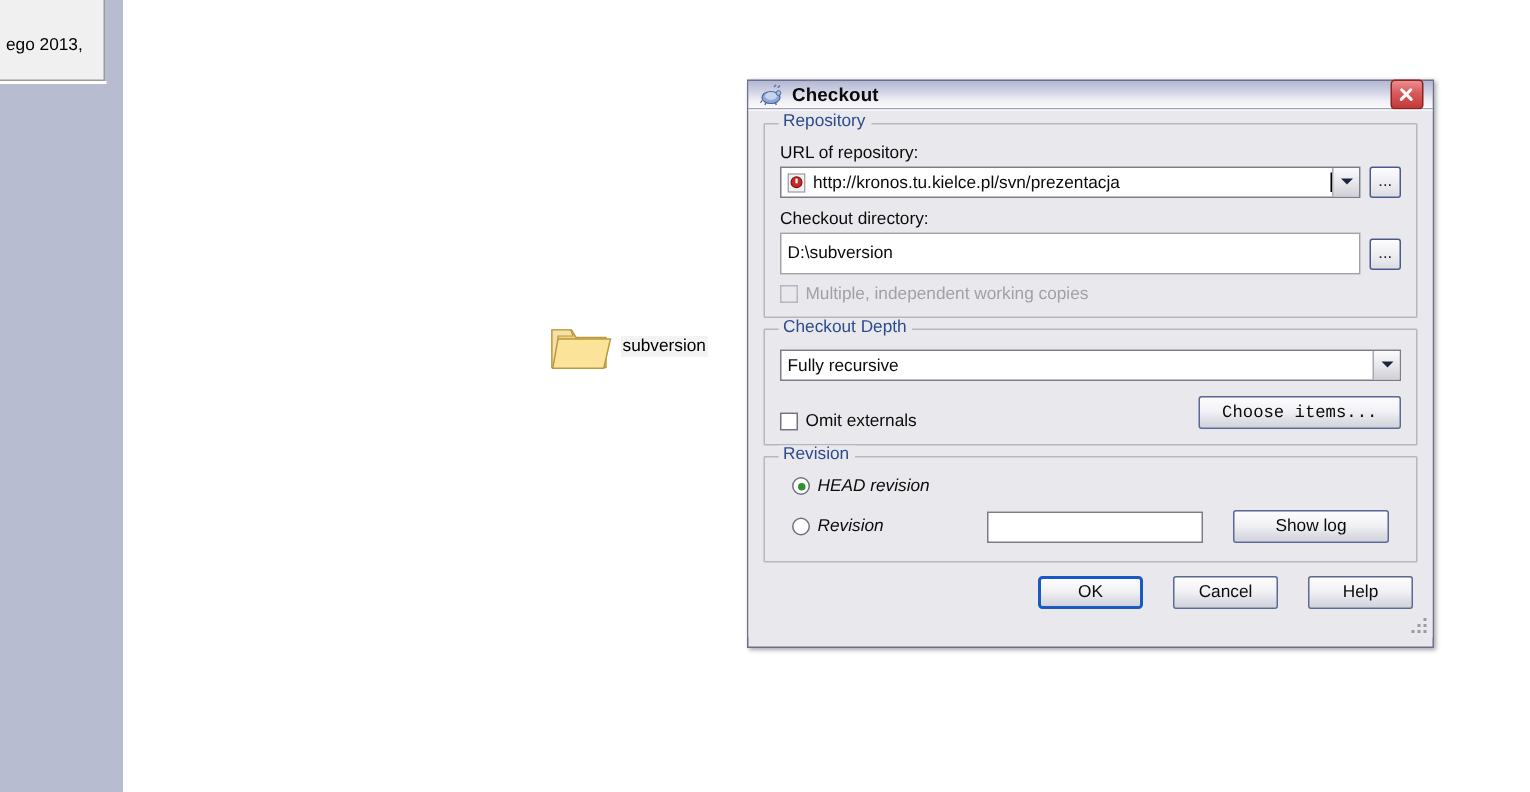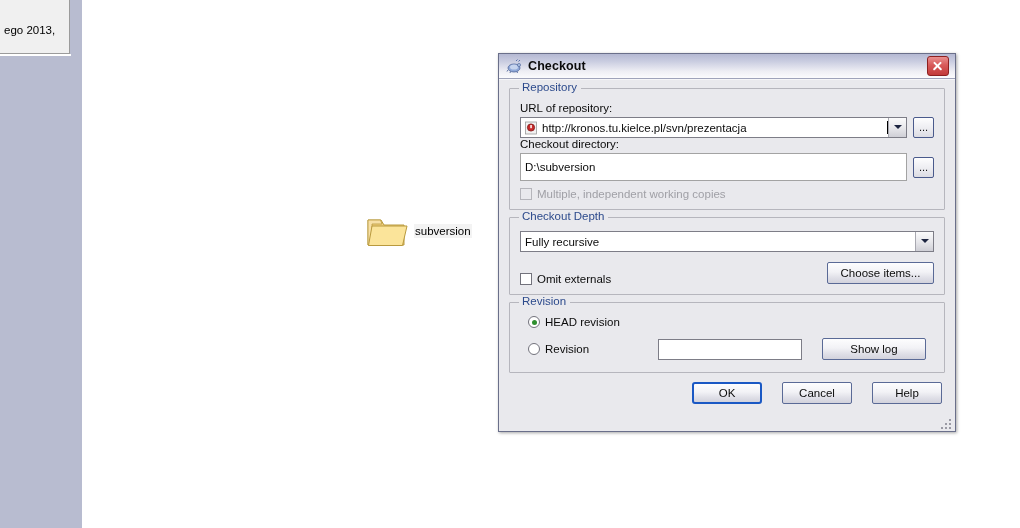--- a/index.html
+++ b/index.html
@@ -75,21 +75,21 @@
     position: absolute;
     left: 498px; top: 53px;
     width: 458px; height: 379px;
     background: #e8e8ec;
     border: 1px solid #6a6f8a;
     box-sizing: border-box;
     box-shadow: 1px 1px 3px rgba(0,0,0,0.35);
   }
   .titlebar {
     position: relative;
-    height: 25px;
+    height: 19px;
     background: linear-gradient(to bottom, #b4b8d2 0%, #c9cce0 30%, #eeeef4 72%, #fbfbfd 100%);
     border-bottom: 1px solid #9fa3ba;
     display: flex;
     align-items: center;
     padding: 0 4px;
     box-sizing: border-box;
   }
   .titlebar-icon {
     width: 16px; height: 16px;
     margin-left: 3px; margin-right: 6px;
@@ -249,21 +249,21 @@
     margin-right: 5px;
     flex: 0 0 auto;
   }
   .chkbox.disabled {
     background: #e9e9ed;
     border-color: #b5b5bb;
   }
   .chk-label { font-size: 11.5px; color: #0b0b0b; }
   .chk-label.disabled { color: #a0a0a6; }
 
-  .radio-row { display: flex; align-items: flex-end; }
+  .radio-row { display: flex; align-items: flex-end; font-style: italic; }
   .radio {
     width: 12px; height: 12px;
     border-radius: 50%;
     background: #ffffff;
     border: 1px solid #72727c;
     box-sizing: border-box;
     margin-right: 5px;
     position: relative;
     flex: 0 0 auto;
   }
@@ -405,21 +405,21 @@
                 <rect x="6.3" y="4" width="1.5" height="3.2" fill="#ffffff"></rect>
               </svg>
             </div>
             <div class="combo-text">http://kronos.tu.kielce.pl/svn/prezentacja</div>
             <span class="caret"></span>
             <div class="combo-arrow"></div>
           </div>
           <button class="ellipsis-btn">...</button>
         </div>
 
-        <label class="field-label" style="">Checkout directory:</label>
+        <label class="field-label" style="margin-top:8px;">Checkout directory:</label>
 
         <div class="row">
           <input class="text-input" type="text" value="D:\subversion" style="">
           <button class="ellipsis-btn">...</button>
         </div>
 
         <div class="chk-row">
           <span class="chkbox disabled"></span>
           <span class="chk-label disabled">Multiple, independent working copies</span>
         </div>
@@ -431,21 +431,21 @@
         <div class="select-wrap">
           <div class="select-text">Fully recursive</div>
           <div class="combo-arrow"></div>
         </div>
 
         <div class="depth-row2">
           <div class="chk-row" style="margin-top:12px;">
             <span class="chkbox"></span>
             <span class="chk-label">Omit externals</span>
           </div>
-          <button class="btn" style="width:107px;">Choose items...</button>
+          <button class="btn" style="width:135px;font-family:Liberation Mono, monospace;">Choose items...</button>
         </div>
       </div>
 
       <div class="groupbox" style="padding-top:13px;padding-bottom:12px;padding-left:18px;">
         <div class="gb-title">Revision</div>
 
         <div class="radio-row">
           <span class="radio checked"></span>
           <span class="radio-label">HEAD revision</span>
         </div>

